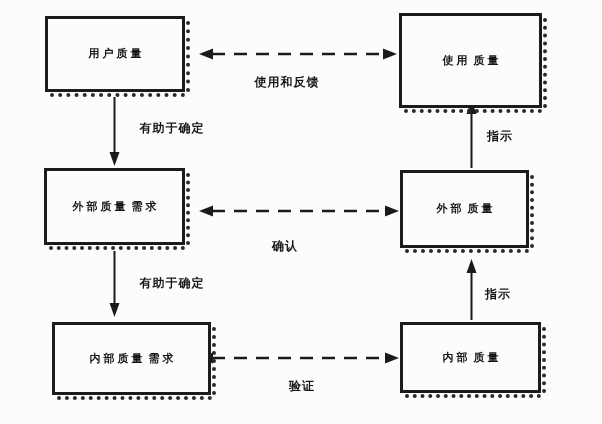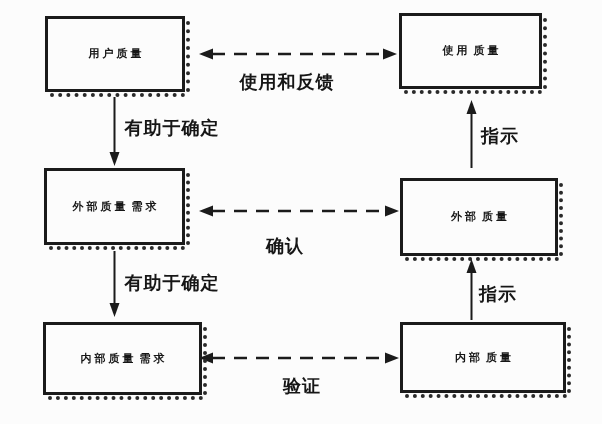--- a/index.html
+++ b/index.html
@@ -32,21 +32,21 @@
     border-left:4px dotted #2a2a2a;
   }
   .box::before{
     content:"";position:absolute;
     left:2px;bottom:-8px;height:0;width:101%;
     border-top:4px dotted #2a2a2a;
   }
   .lbl{
     position:absolute;
     transform:translate(-50%,-50%);
-    font-size:18px;font-weight:bold;
+    font-size:12px;font-weight:bold;
     letter-spacing:1px;white-space:nowrap;
   }
 </style>
 </head>
 <body>
 
 <div class="stage">
 
   <svg class="wires" viewBox="0 0 602 424" xmlns="http://www.w3.org/2000/svg">
 
@@ -87,34 +87,34 @@
     </g>
   </svg>
 
   <div class="box" style="left:45px;top:16px;width:140px;height:76px">
     <span>用户质量</span>
   </div>
   <div class="box" style="left:44px;top:168px;width:141px;height:77px">
     <span>外部质量</span>
     <span>需求</span>
   </div>
-  <div class="box" style="left:43px;top:322px;width:159px;height:73px">
+  <div class="box" style="left:52px;top:322px;width:159px;height:73px">
     <span>内部质量</span>
     <span>需求</span>
   </div>
 
-  <div class="box" style="left:399px;top:13px;width:143px;height:76px">
+  <div class="box" style="left:399px;top:13px;width:143px;height:95px">
     <span>使用</span>
     <span>质量</span>
   </div>
-  <div class="box" style="left:400px;top:178px;width:158px;height:78px">
+  <div class="box" style="left:400px;top:170px;width:129px;height:78px">
     <span>外部</span>
     <span>质量</span>
   </div>
-  <div class="box" style="left:400px;top:322px;width:166px;height:71px">
+  <div class="box" style="left:400px;top:322px;width:141px;height:71px">
     <span>内部</span>
     <span>质量</span>
   </div>
 
   <div class="lbl" style="left:287px;top:82px">使用和反馈</div>
   <div class="lbl" style="left:285px;top:246px">确认</div>
   <div class="lbl" style="left:302px;top:386px">验证</div>
   <div class="lbl" style="left:172px;top:128px">有助于确定</div>
   <div class="lbl" style="left:172px;top:283px">有助于确定</div>
   <div class="lbl" style="left:500px;top:136px">指示</div>

